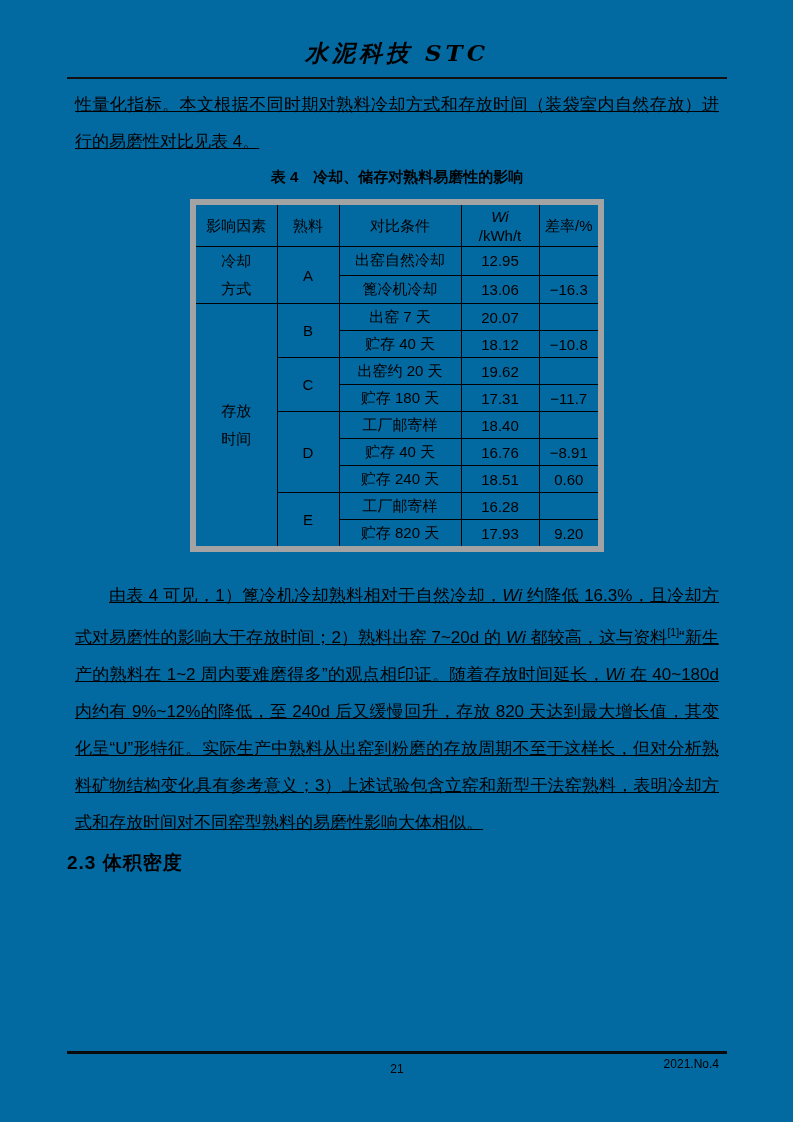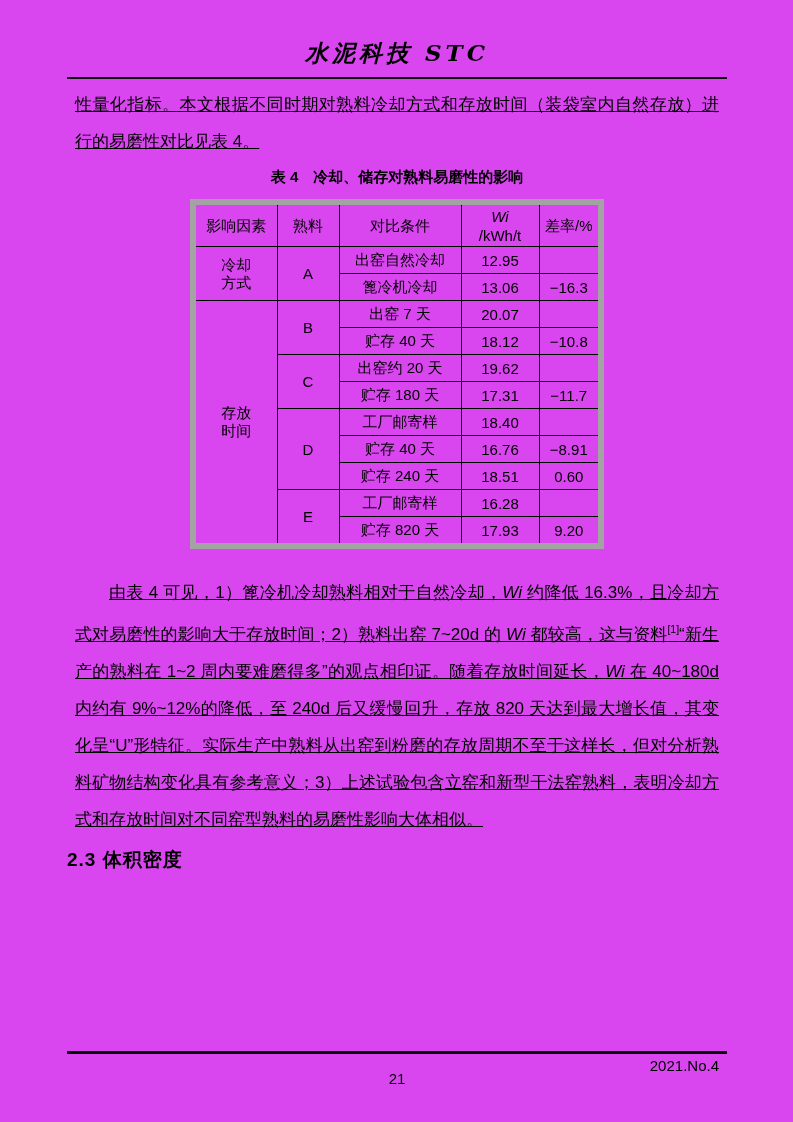--- a/index.html
+++ b/index.html
@@ -1,20 +1,20 @@
 <!DOCTYPE html>
 <html><head>
 <meta charset="utf-8">
 <style>
   html,body { margin:0; padding:0; background:#e8e8e8; }
   .page {
     position:relative;
     width:793px; height:1122px;
     margin:0 auto;
-    background:#d946ef;
+    background:#0369a1;
     color:#000;
     font-family:"Liberation Sans", sans-serif;
     overflow:hidden;
   }
   .content { position:absolute; left:67px; top:0; width:660px; }
 
   .journal-header {
     padding-top:38px;
     text-align:center;
   }
@@ -54,38 +54,38 @@
   }
   .grind th, .grind td {
     border:1px solid #000;
     text-align:center;
     vertical-align:middle;
     padding:0 4px;
     font-weight:normal;
   }
   .grind thead th { height:41px; line-height:19px; }
   .grind tbody td { height:26px; }
-  .pre { white-space:pre-line; line-height:18px;margin-left:15px; }
+  .pre { white-space:pre-line; line-height:28px;margin-left:15px; }
 
   .discussion-para { margin-top:25px; }
 
   .section-heading {
     font-size:19px;
     font-weight:bold;
     margin:9px 0 4px 0;
     letter-spacing:1px;
   }
 
   .page-footer {
     position:absolute;
     left:67px; width:660px;
     top:1051px;
   }
   .footer-rule { border-top:3px solid #0a0a0a; }
-  .footer-inner { position:relative; height:22px; padding-top:16px; font-size:15px; }
+  .footer-inner { position:relative; height:22px; padding-top:8px; font-size:12px; }
   .page-num { position:absolute; left:0; right:0; text-align:center; }
   .issue-num { position:absolute; right:8px; top:3px; }
 </style>
 </head>
 <body>
 
 <div class="page">
   <div class="content">
 
     <div class="journal-header">

